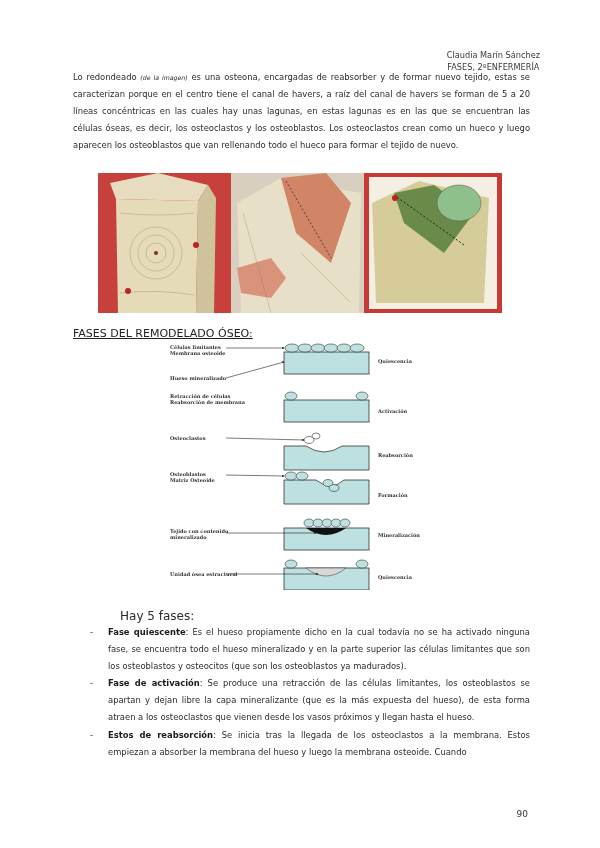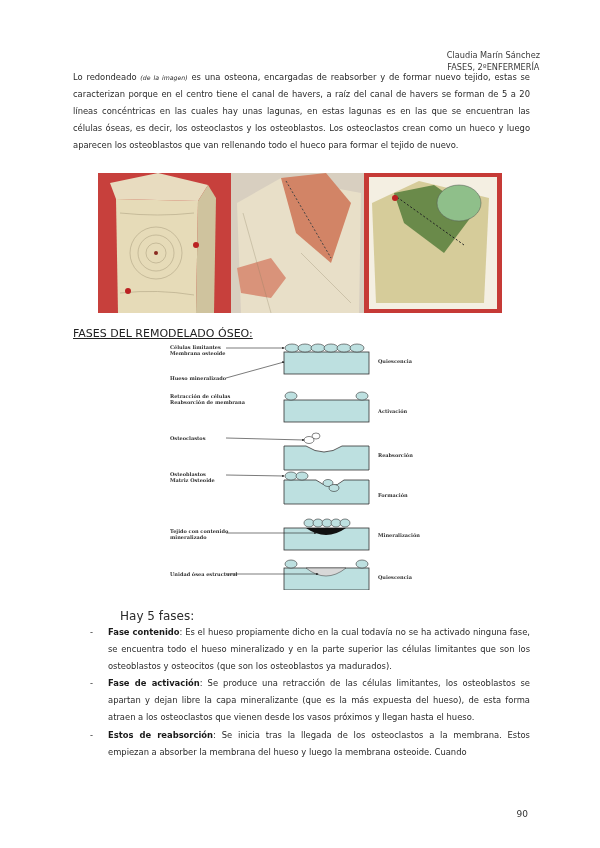--- a/index.html
+++ b/index.html
@@ -259,21 +259,21 @@
   <div class="dphase" style="left:212px;top:112px;">Reabsorción</div>
   <div class="dphase" style="left:212px;top:152px;">Formación</div>
   <div class="dphase" style="left:212px;top:192px;">Mineralización</div>
   <div class="dphase" style="left:212px;top:234px;">Quiescencia</div>
 </div>
 
 <div class="intro">Hay 5 fases:</div>
 
 <div class="phase-list">
   <div class="phase-item">
-    <span class="dash">-</span><b>Fase contenido</b><span>: Es el hueso propiamente dicho en la cual todavía no se ha activado ninguna fase, se encuentra todo el hueso mineralizado y en la parte superior las células limitantes que son los osteoblastos y osteocitos (que son los osteoblastos ya madurados).</span>
+    <span class="dash">-</span><b>Fase quiescente</b><span>: Es el hueso propiamente dicho en la cual todavía no se ha activado ninguna fase, se encuentra todo el hueso mineralizado y en la parte superior las células limitantes que son los osteoblastos y osteocitos (que son los osteoblastos ya madurados).</span>
   </div>
   <div class="phase-item">
     <span class="dash">-</span><b>Fase de activación</b><span>: Se produce una retracción de las células limitantes, los osteoblastos se apartan y dejan libre la capa mineralizante (que es la más expuesta del hueso), de esta forma atraen a los osteoclastos que vienen desde los vasos próximos y llegan hasta el hueso.</span>
   </div>
   <div class="phase-item">
     <span class="dash">-</span><b>Estos de reabsorción</b><span>: Se inicia tras la llegada de los osteoclastos a la membrana. Estos empiezan a absorber la membrana del hueso y luego la membrana osteoide. Cuando</span>
   </div>
 </div>
 
 <div class="page-number">90</div>

